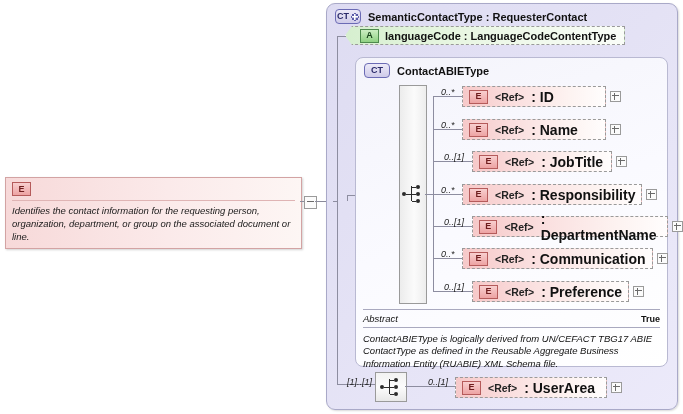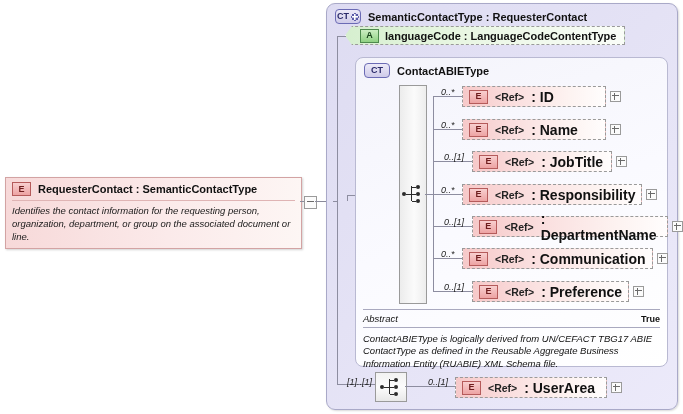--- a/index.html
+++ b/index.html
@@ -162,21 +162,20 @@
   }
 </style>
 </head>
 <body>
 
 <div id="root">
 
   <div id="left-el">
     <div class="hdr">
       <span class="badge badge-e">E</span>
-      <span class="ttl">RequesterContact : SemanticContactType</span>
     </div>
     <div class="doc">Identifies the contact information for the requesting person, organization, department, or group on the associated document or line.</div>
   </div>
 
   <div id="conn-minus" class="minusbox"></div>
   <div class="cline" style="left:300px;top:201px;width:4px;height:1px;"></div>
   <div class="cline" style="left:315px;top:201px;width:18px;height:1px;"></div>
 
   <div id="outer">
     <div class="hdr">

